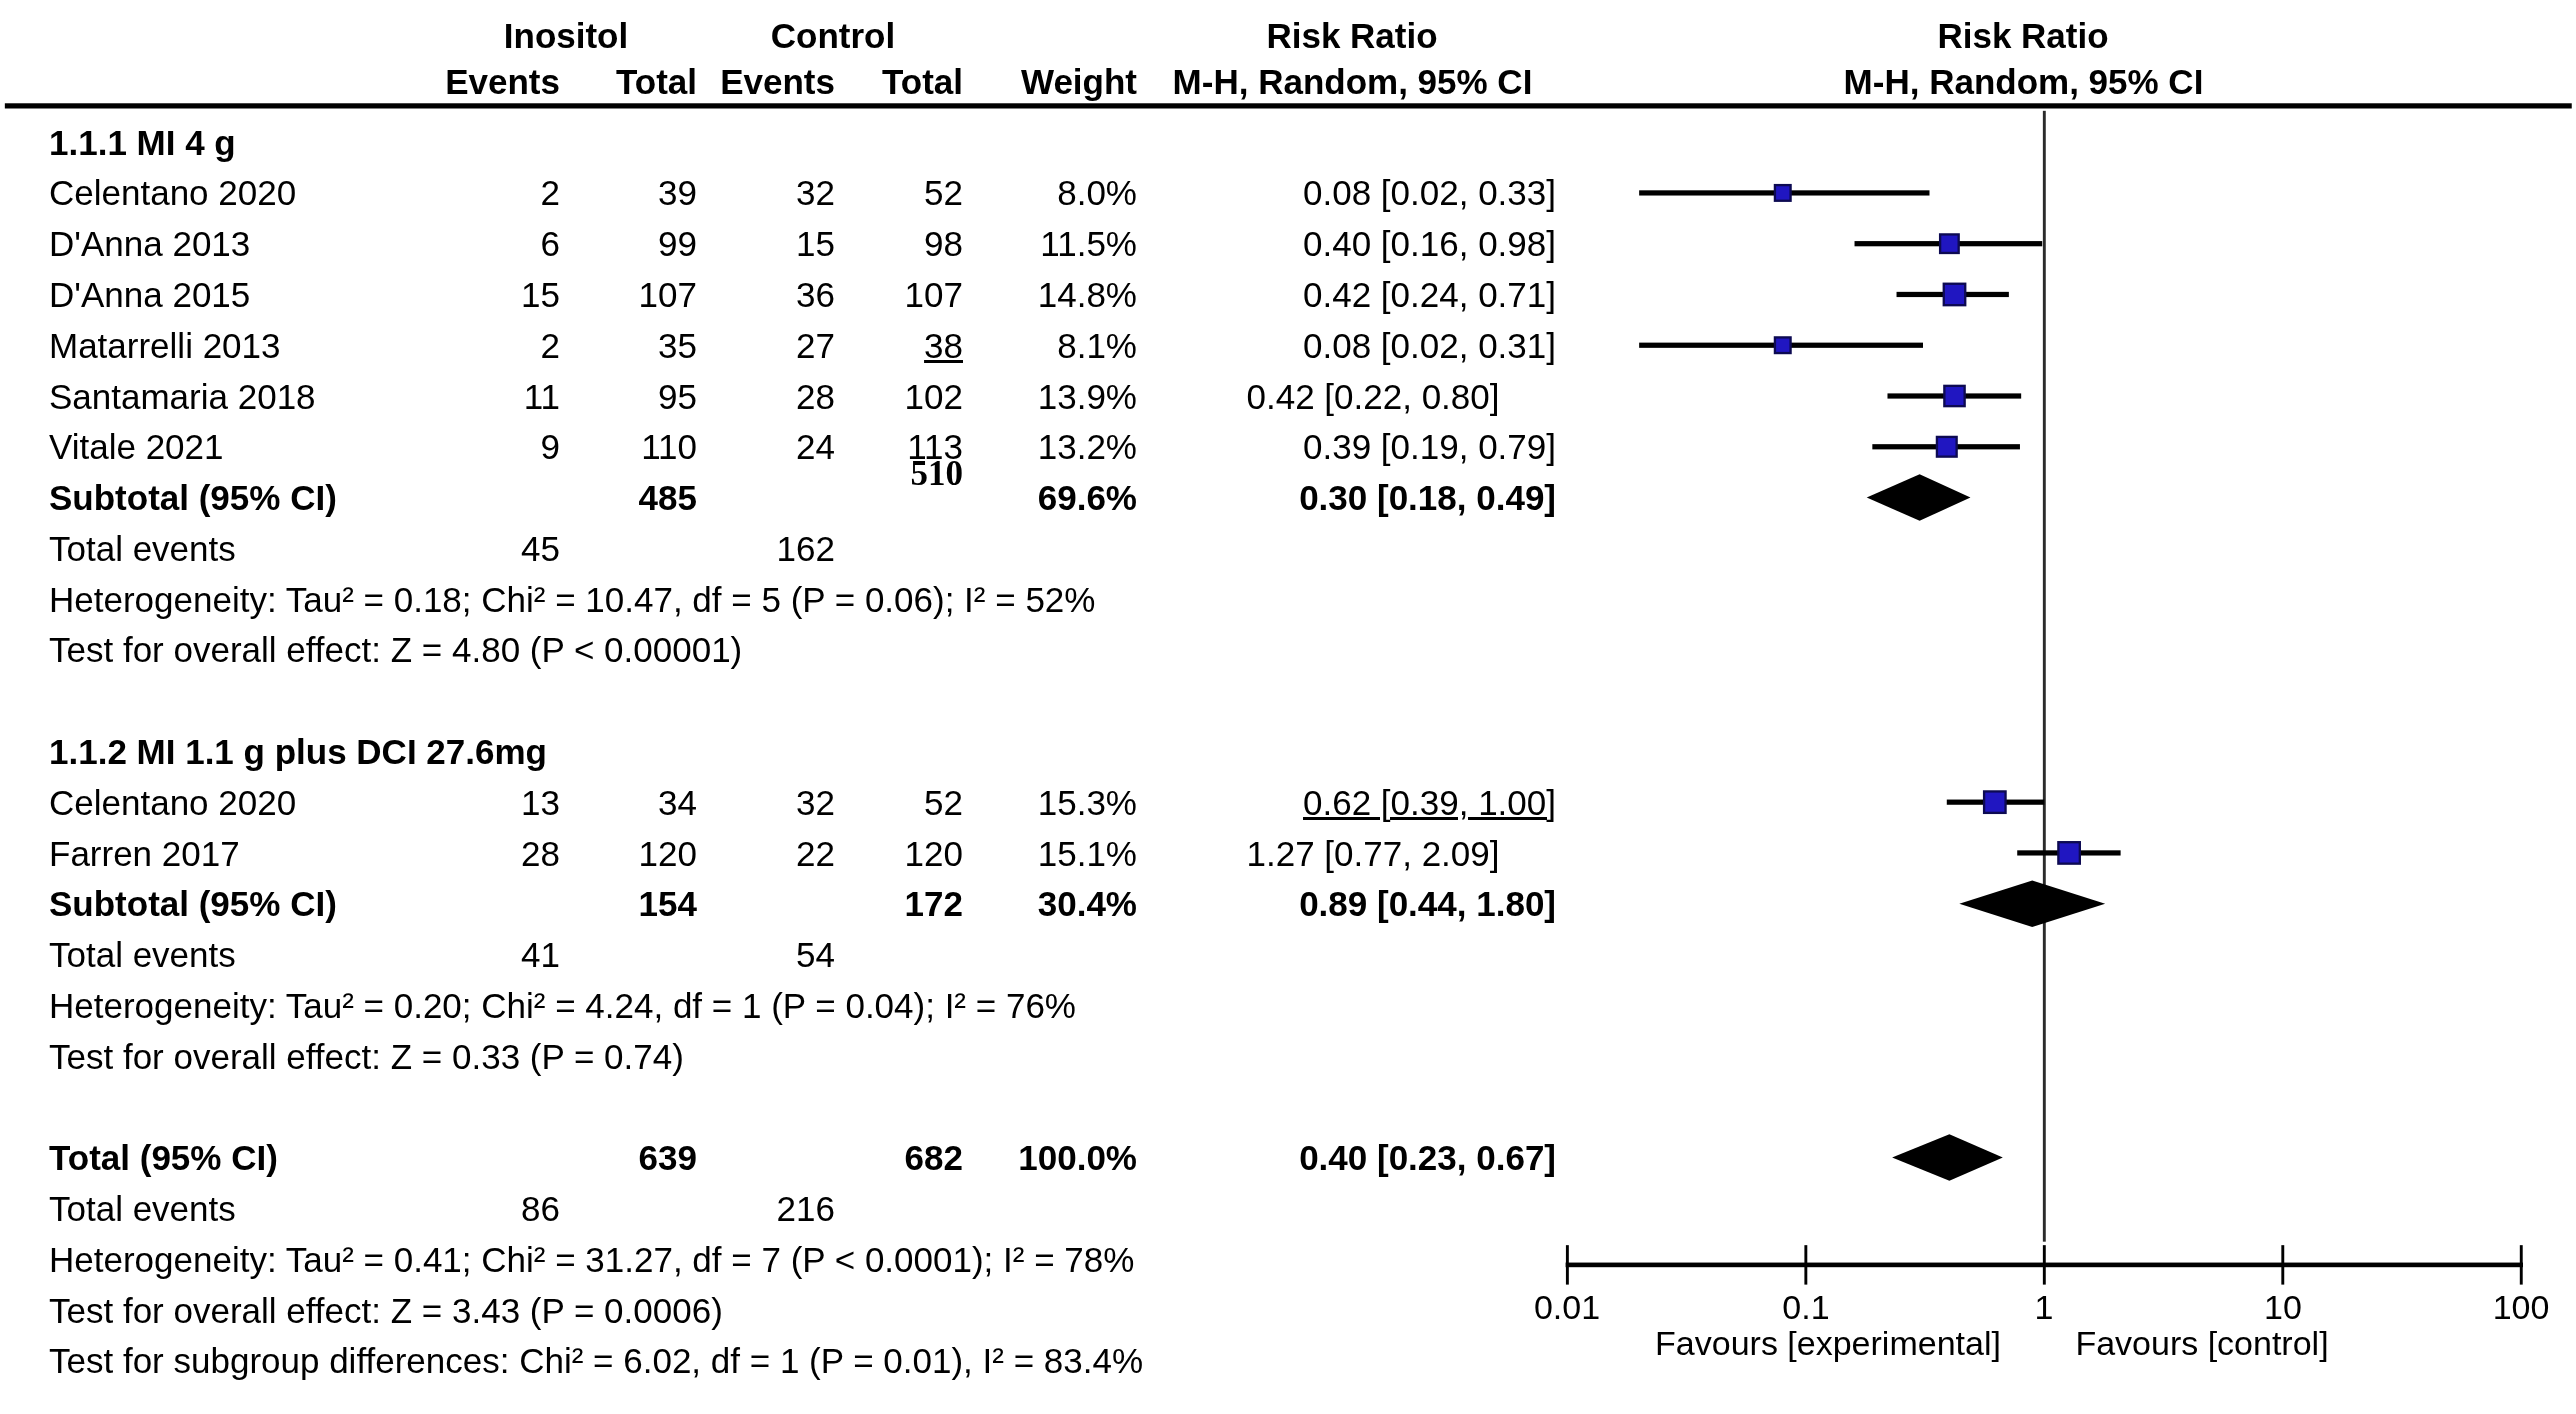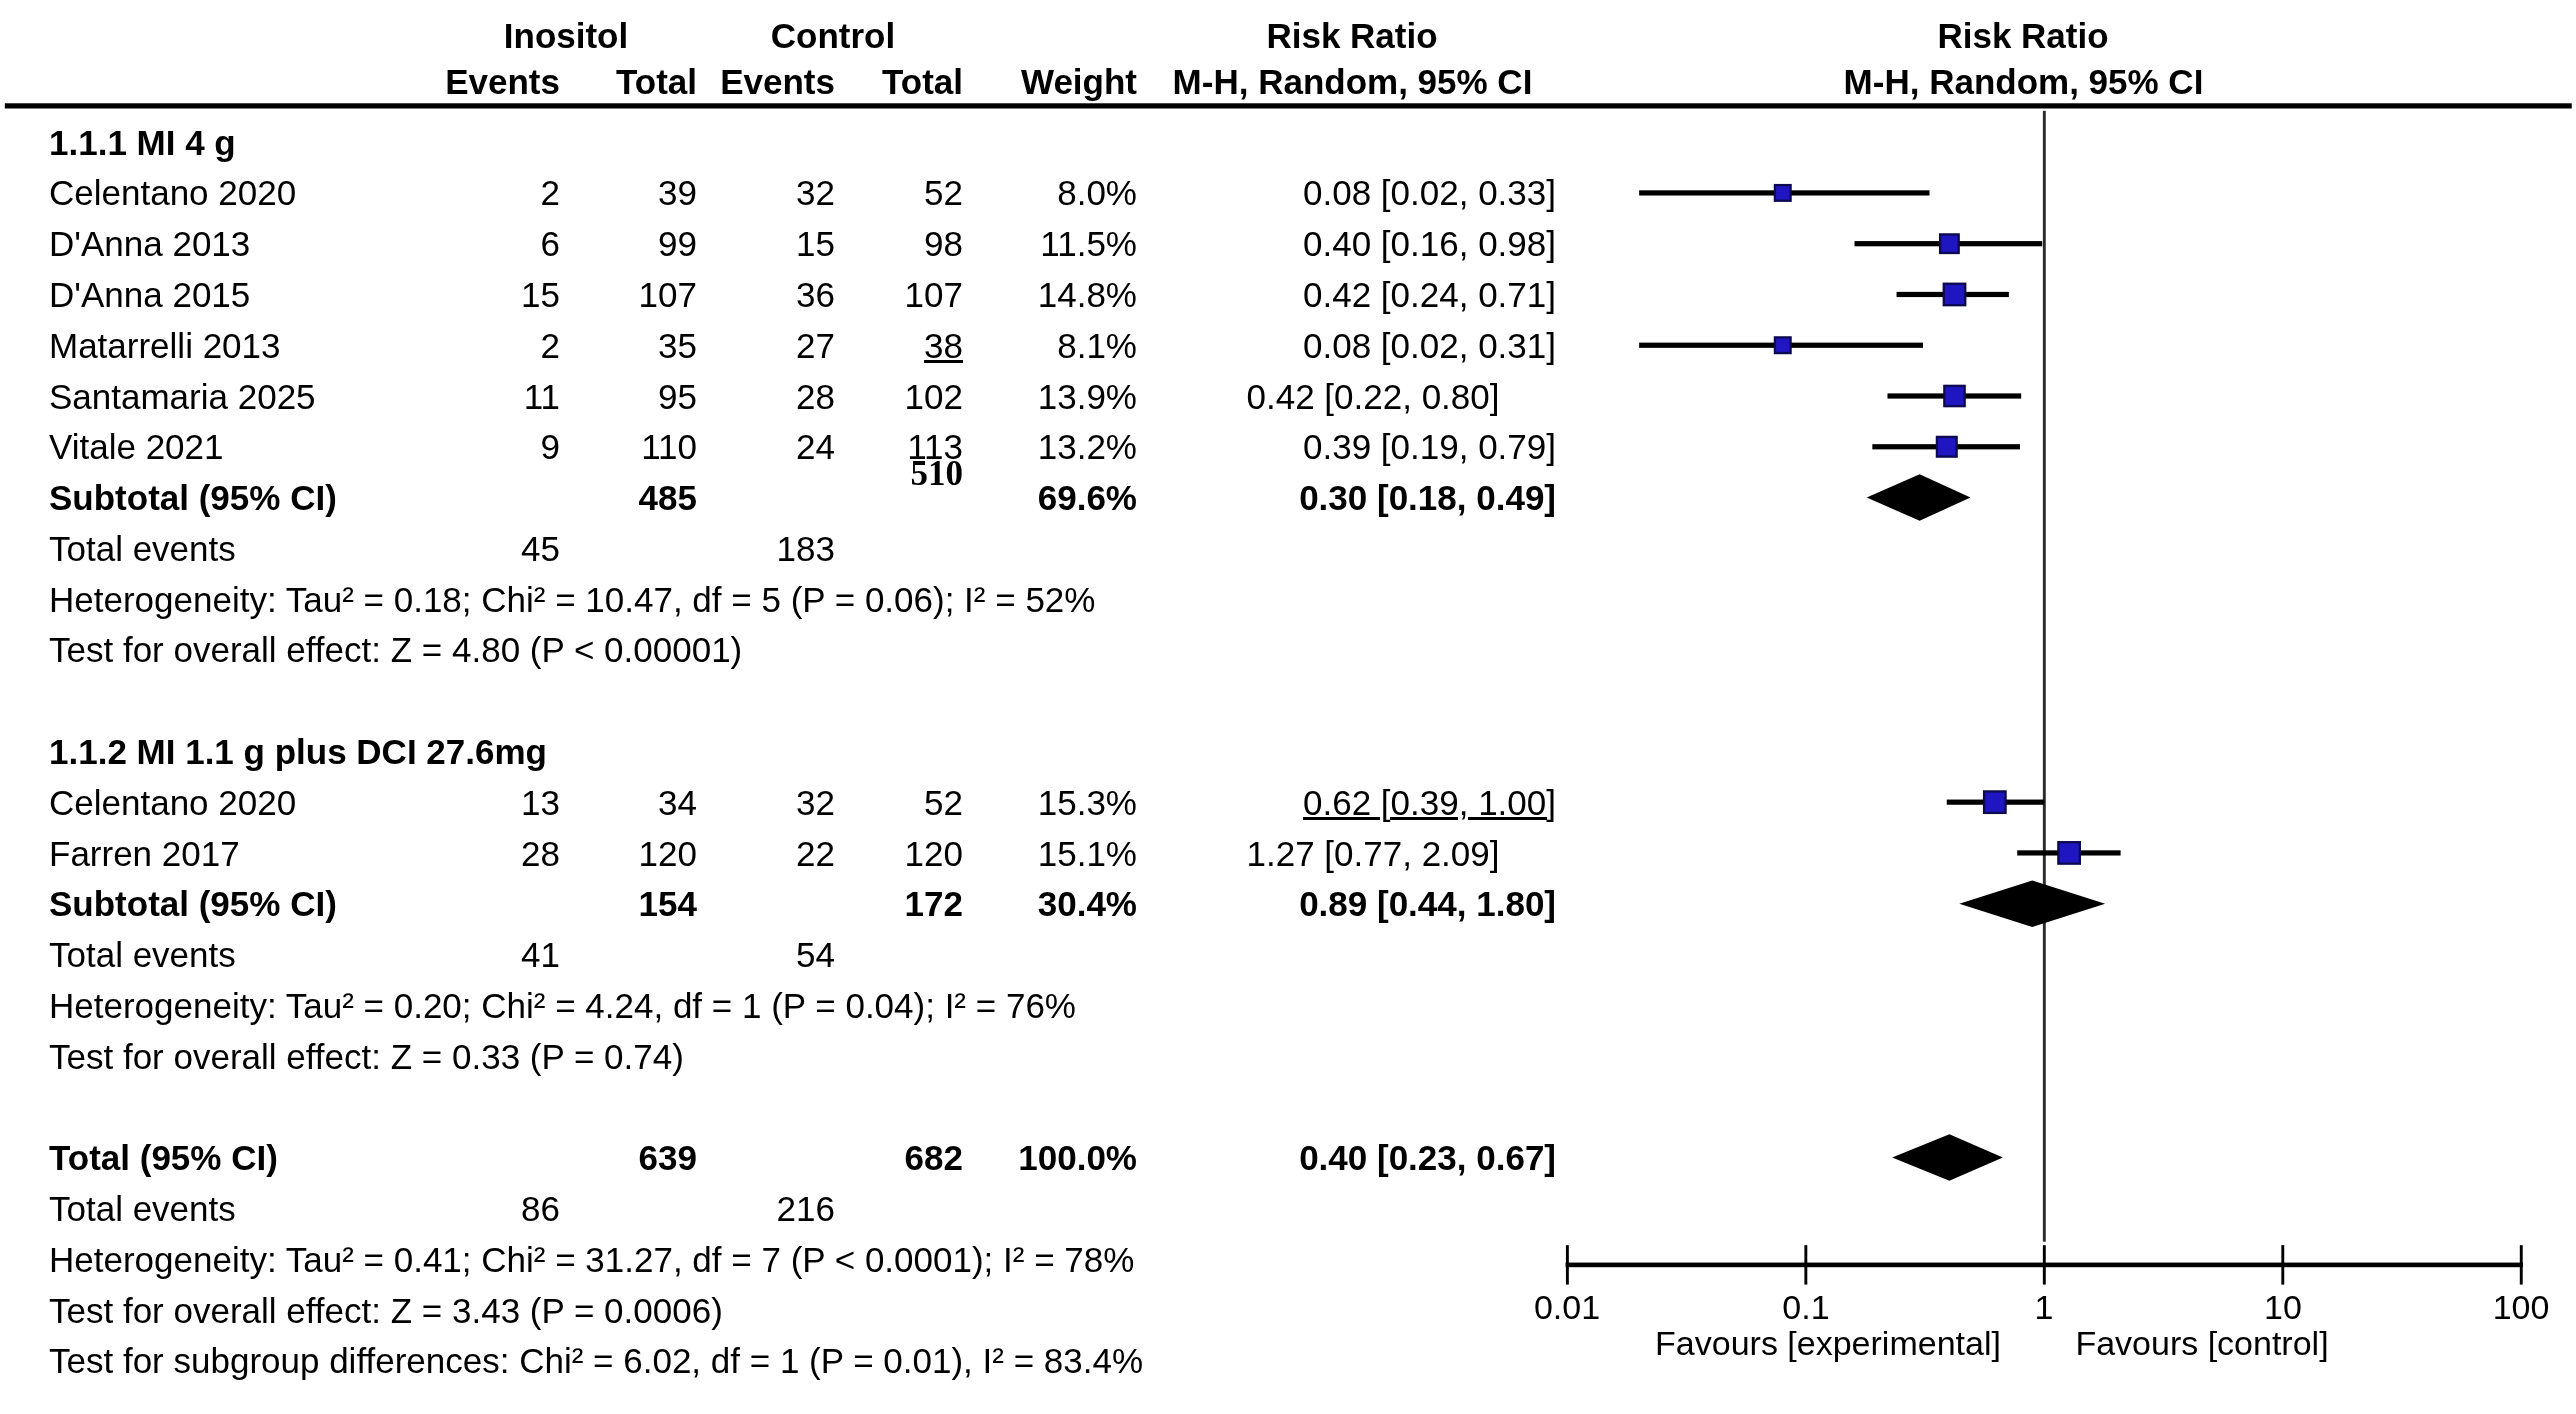--- a/index.html
+++ b/index.html
@@ -111,42 +111,42 @@
       <div class="row-cell right" style="left: 841px; width: 122px; top: 269px;">107</div>
       <div class="row-cell right" style="left: 975px; width: 162px; top: 269px;">14.8%</div>
       <div class="row-cell right" style="left: 1190px; width: 366px; top: 269px;">0.42 [0.24, 0.71]</div>
       <div class="row-cell" style="left: 49px; width: 377px; top: 320px;">Matarrelli 2013</div>
       <div class="row-cell right" style="left: 435px; width: 125px; top: 320px;">2</div>
       <div class="row-cell right" style="left: 702px; width: 133px; top: 320px;">27</div>
       <div class="row-cell right" style="left: 566px; width: 131px; top: 320px;">35</div>
       <div class="row-cell right" style="left: 841px; width: 122px; top: 320px; text-decoration: underline;">38</div>
       <div class="row-cell right" style="left: 975px; width: 162px; top: 320px;">8.1%</div>
       <div class="row-cell right" style="left: 1190px; width: 366px; top: 320px;">0.08 [0.02, 0.31]</div>
-      <div class="row-cell" style="left: 49px; width: 377px; top: 371px;">Santamaria 2025</div>
+      <div class="row-cell" style="left: 49px; width: 377px; top: 371px;">Santamaria 2018</div>
       <div class="row-cell right" style="left: 435px; width: 125px; top: 371px;">11</div>
       <div class="row-cell right" style="left: 702px; width: 133px; top: 371px;">28</div>
       <div class="row-cell right" style="left: 566px; width: 131px; top: 371px;">95</div>
       <div class="row-cell right" style="left: 841px; width: 122px; top: 371px;">102</div>
       <div class="row-cell right" style="left: 975px; width: 162px; top: 371px;">13.9%</div>
       <div class="row-cell right" style="left: 1190px; width: 366px; top: 371px; text-align: center;">0.42 [0.22, 0.80]</div>
       <div class="row-cell" style="left: 49px; width: 377px; top: 421px;">Vitale 2021</div>
       <div class="row-cell right" style="left: 435px; width: 125px; top: 421px;">9</div>
       <div class="row-cell right" style="left: 702px; width: 133px; top: 421px;">24</div>
       <div class="row-cell right" style="left: 566px; width: 131px; top: 421px;">110</div>
       <div class="row-cell right" style="left: 841px; width: 122px; top: 421px;">113</div>
       <div class="row-cell right" style="left: 975px; width: 162px; top: 421px;">13.2%</div>
       <div class="row-cell right" style="left: 1190px; width: 366px; top: 421px;">0.39 [0.19, 0.79]</div>
       <div class="row-cell bold" style="left: 49px; width: 406px; top: 472px;">Subtotal (95% CI)</div>
       <div class="row-cell bold right" style="left: 566px; width: 131px; top: 472px;">485</div>
       <div class="row-cell bold right" style="left: 841px; width: 122px; top: 448px; font-family: Liberation Serif, serif;">510</div>
       <div class="row-cell bold right" style="left: 975px; width: 162px; top: 472px;">69.6%</div>
       <div class="row-cell bold right" style="left: 1190px; width: 366px; top: 472px;">0.30 [0.18, 0.49]</div>
       <div class="row-cell" style="left: 49px; width: 290px; top: 523px;">Total events</div>
       <div class="row-cell right" style="left: 435px; width: 125px; top: 523px;">45</div>
-      <div class="row-cell right" style="left: 702px; width: 133px; top: 523px;">183</div>
+      <div class="row-cell right" style="left: 702px; width: 133px; top: 523px;">162</div>
       <div class="row-cell" style="left: 49px; width: 1451px; top: 574px;">Heterogeneity: Tau² = 0.18; Chi² = 10.47, df = 5 (P = 0.06); I² = 52%</div>
       <div class="row-cell" style="left: 49px; width: 1451px; top: 624px;">Test for overall effect: Z = 4.80 (P &lt; 0.00001)</div>
       <div class="row-cell bold" style="left: 49px; width: 1103px; top: 726px;">1.1.2 MI 1.1 g plus DCI 27.6mg</div>
       <div class="row-cell" style="left: 49px; width: 377px; top: 777px;">Celentano 2020</div>
       <div class="row-cell right" style="left: 435px; width: 125px; top: 777px;">13</div>
       <div class="row-cell right" style="left: 702px; width: 133px; top: 777px;">32</div>
       <div class="row-cell right" style="left: 566px; width: 131px; top: 777px;">34</div>
       <div class="row-cell right" style="left: 841px; width: 122px; top: 777px;">52</div>
       <div class="row-cell right" style="left: 975px; width: 162px; top: 777px;">15.3%</div>
       <div class="row-cell right" style="left: 1190px; width: 366px; top: 777px; text-decoration: underline;">0.62 [0.39, 1.00]</div>

